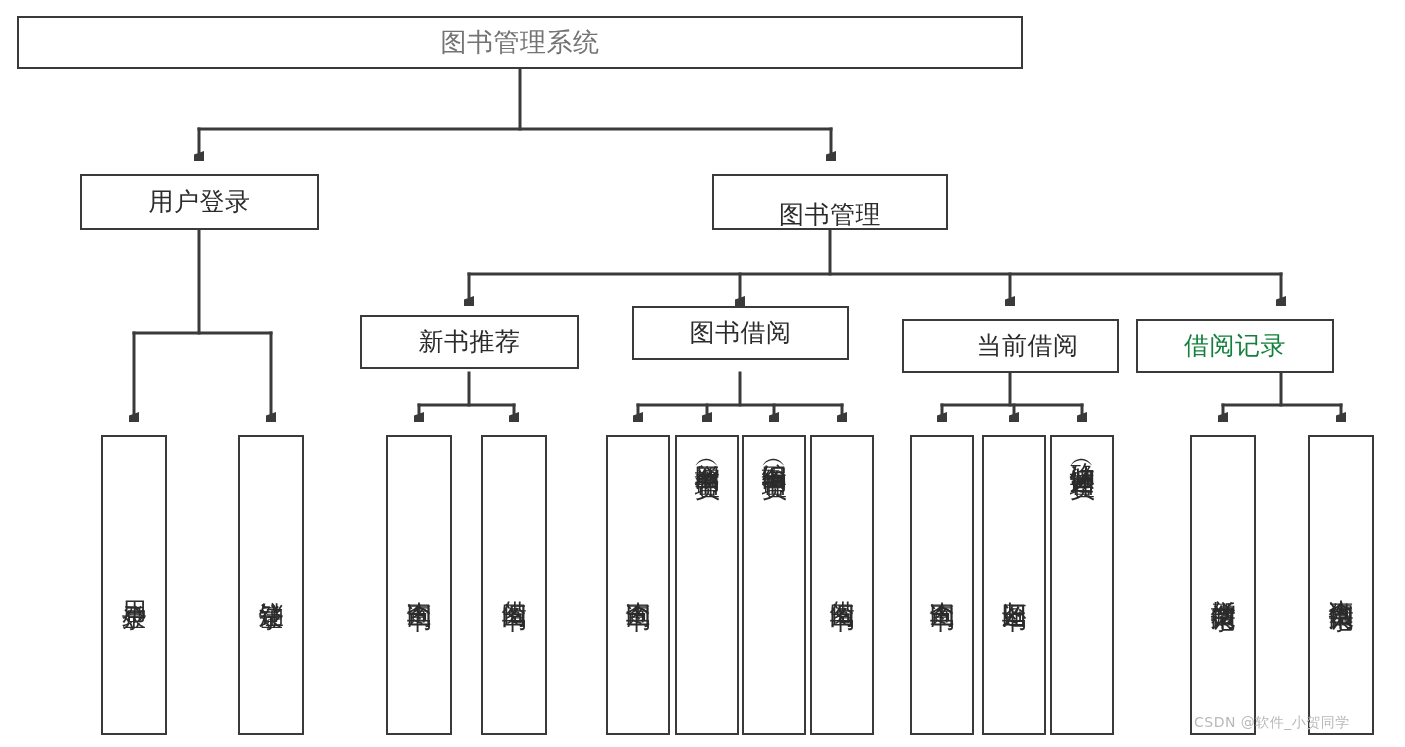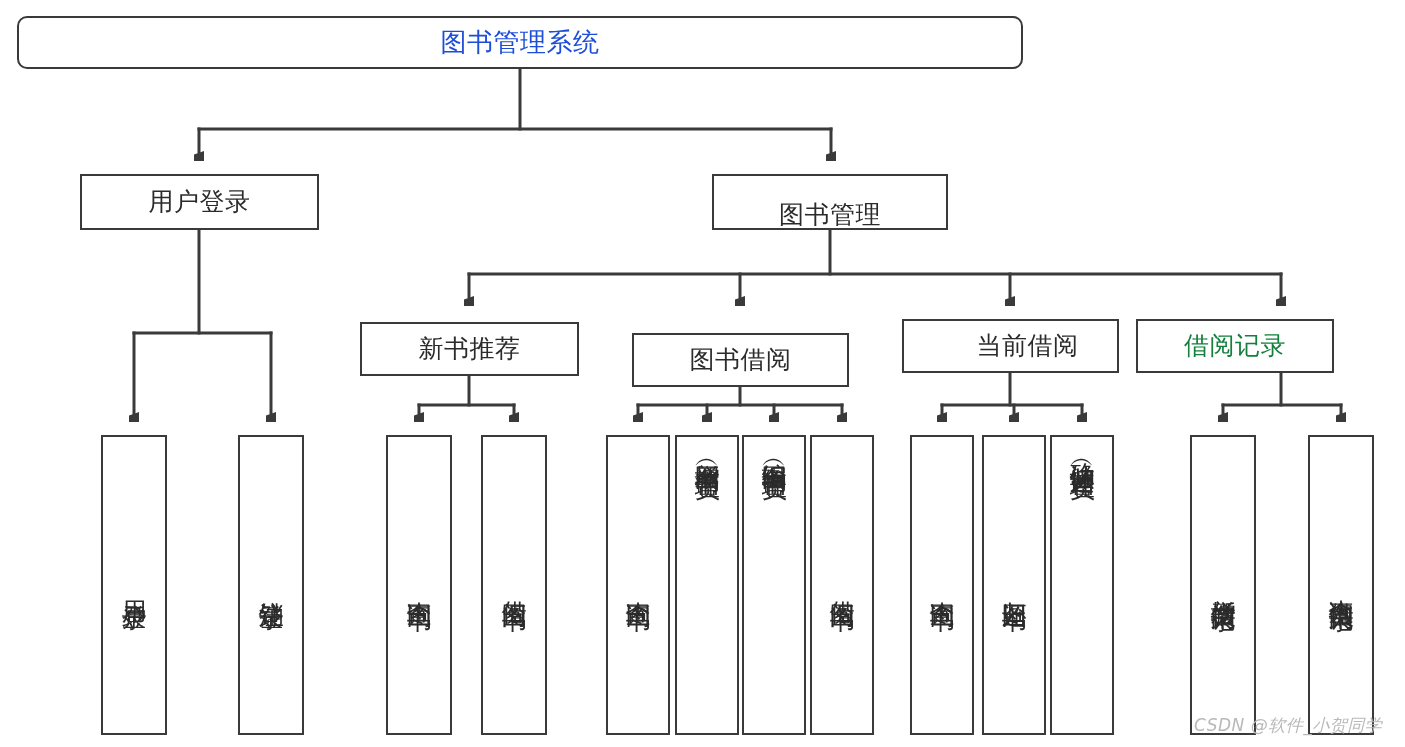--- a/index.html
+++ b/index.html
@@ -60,25 +60,24 @@
     line-height: 1.18;
     letter-spacing: 2px;
     white-space: nowrap;
   }
   .node.v.tall {
     align-items: flex-start;
   }
   .watermark {
     position: absolute;
     color: #b9b9b9;
-    font-size: 17px;
+    font-size: 14px;
     white-space: nowrap;
     letter-spacing: 0.5px;
     user-select: none;
-    font-style: italic;
   }
 </style>
 </head>
 <body>
 
 <div id="canvas">
 
   <svg id="edges" viewBox="0 0 1405 747" xmlns="http://www.w3.org/2000/svg">
     <defs>
       <marker id="arrow" markerWidth="10" markerHeight="10" refX="1" refY="5" orient="auto" markerUnits="userSpaceOnUse">
@@ -136,35 +135,35 @@
     </g>
 
     <g stroke="#3a3a3a" stroke-width="3" fill="none" stroke-linecap="square">
       <path d="M1281,373 L1281,405"></path>
       <path d="M1223,405 L1341,405"></path>
       <path d="M1223,405 L1223,413" marker-end="url(#arrow)"></path>
       <path d="M1341,405 L1341,413" marker-end="url(#arrow)"></path>
     </g>
   </svg>
 
-  <div class="node h root" style="left: 17px; top: 16px; width: 1006px; height: 53px; border-color: rgb(58, 58, 58); color: #1d4ed8; border-radius: 10px;">
+  <div class="node h root" style="left: 17px; top: 16px; width: 1006px; height: 53px; border-color: rgb(58, 58, 58); color: #737373;">
     <span class="label">图书管理系统</span>
   </div>
 
   <div class="node h" style="left: 80px; top: 174px; width: 239px; height: 56px; border-color: rgb(58, 58, 58); color: rgb(43, 43, 43);">
     <span class="label">用户登录</span>
   </div>
   <div class="node h" style="left: 712px; top: 174px; width: 236px; height: 56px; border-color: rgb(58, 58, 58); color: rgb(43, 43, 43); align-items: flex-end;">
     <span class="label">图书管理</span>
   </div>
 
-  <div class="node h" style="left: 360px; top: 322px; width: 219px; height: 54px; border-color: rgb(58, 58, 58); color: rgb(43, 43, 43);">
+  <div class="node h" style="left: 360px; top: 315px; width: 219px; height: 54px; border-color: rgb(58, 58, 58); color: rgb(43, 43, 43);">
     <span class="label">新书推荐</span>
   </div>
-  <div class="node h" style="left: 632px; top: 333px; width: 217px; height: 54px; border-color: rgb(58, 58, 58); color: rgb(43, 43, 43);">
+  <div class="node h" style="left: 632px; top: 306px; width: 217px; height: 54px; border-color: rgb(58, 58, 58); color: rgb(43, 43, 43);">
     <span class="label">图书借阅</span>
   </div>
   <div class="node h" style="left: 902px; top: 319px; width: 217px; height: 54px; border-color: rgb(58, 58, 58); color: rgb(43, 43, 43); padding-left: 34px;">
     <span class="label">当前借阅</span>
   </div>
   <div class="node h" style="left: 1136px; top: 319px; width: 198px; height: 54px; border-color: rgb(58, 58, 58); color: #15803d;">
     <span class="label">借阅记录</span>
   </div>
 
   <div class="node v" style="left: 101px; top: 435px; width: 66px; height: 300px; border-color: rgb(58, 58, 58); color: rgb(43, 43, 43);">

